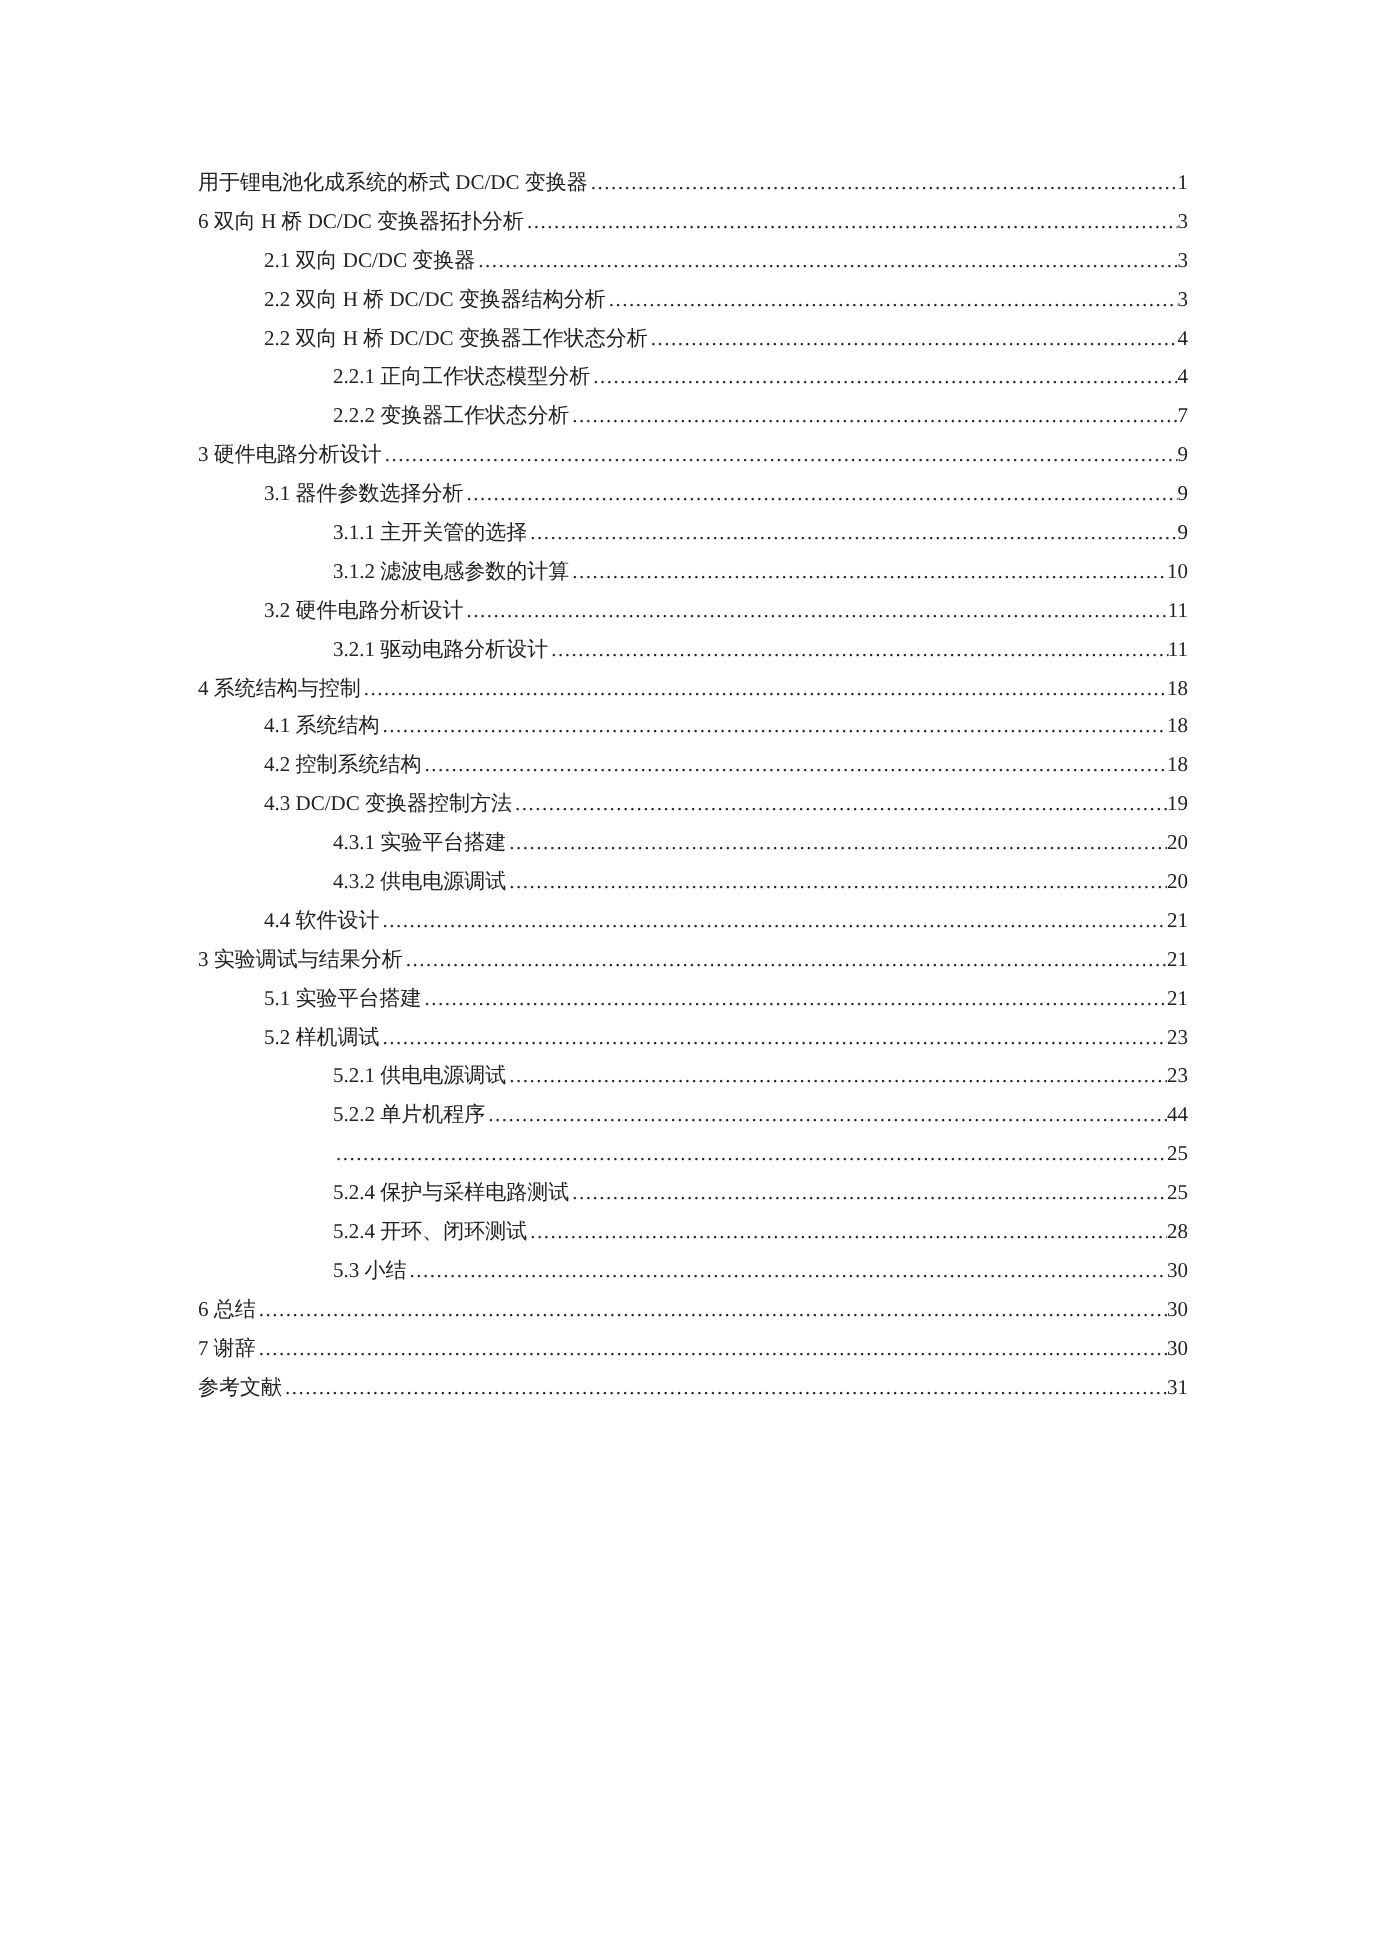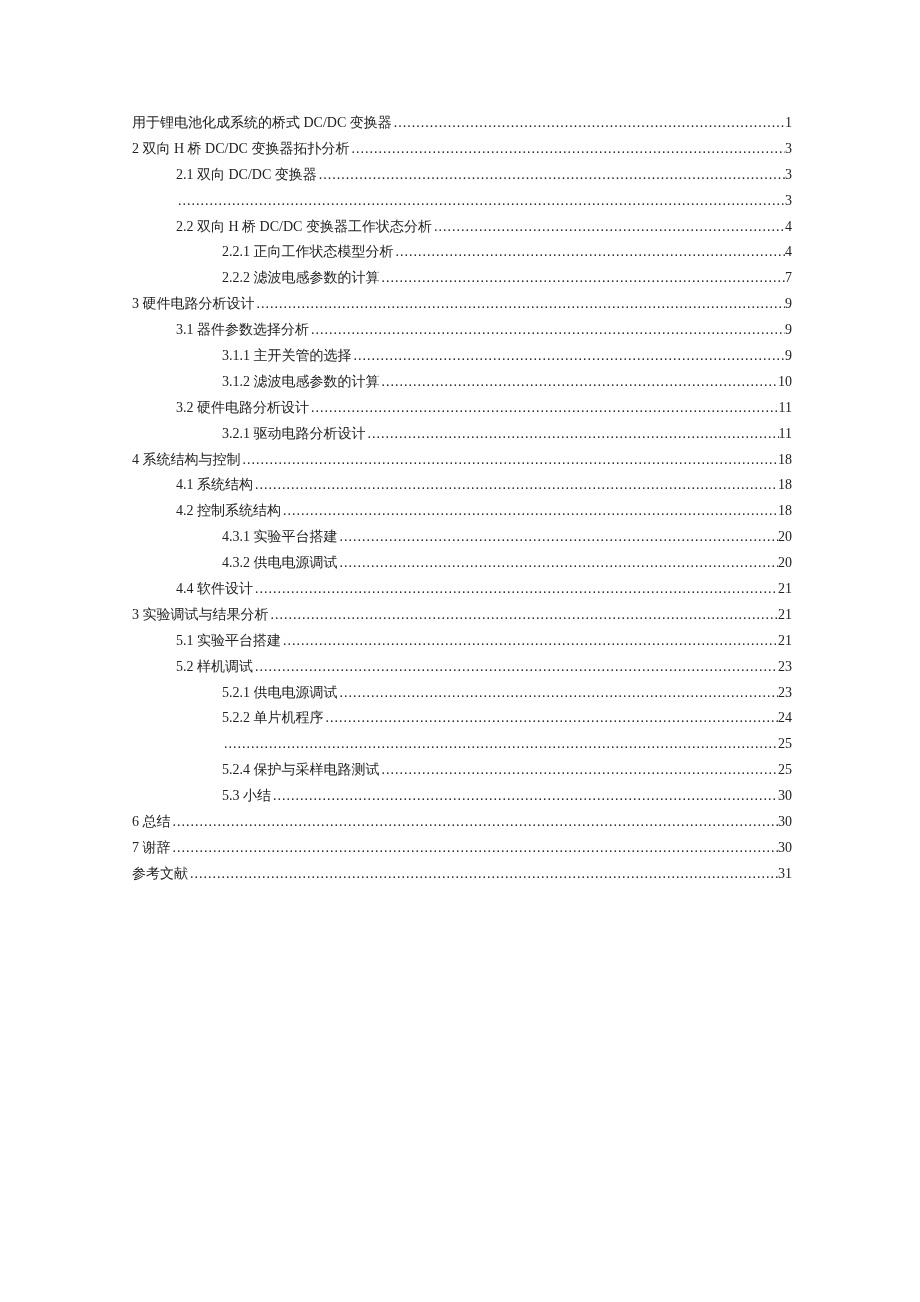--- a/index.html
+++ b/index.html
@@ -46,45 +46,46 @@
 </head>
 <body>
 
 <div id="toc-container">
     <div class="toc-row lvl-0">
       <span class="entry-text">用于锂电池化成系统的桥式 DC/DC 变换器</span>
       <span class="leader"></span>
       <span class="page-num">1</span>
     </div>
     <div class="toc-row lvl-0">
-      <span class="entry-text">2 双向 H 桥 DC/DC 变换器拓扑分析</span>
+      <span class="entry-text">6 双向 H 桥 DC/DC 变换器拓扑分析</span>
       <span class="leader"></span>
       <span class="page-num">3</span>
     </div>
     <div class="toc-row lvl-1">
       <span class="entry-text">2.1 双向 DC/DC 变换器</span>
       <span class="leader"></span>
       <span class="page-num">3</span>
     </div>
     <div class="toc-row lvl-1">
+      <span class="entry-text">2.2 双向 H 桥 DC/DC 变换器结构分析</span>
       <span class="leader"></span>
       <span class="page-num">3</span>
     </div>
     <div class="toc-row lvl-1">
       <span class="entry-text">2.2 双向 H 桥 DC/DC 变换器工作状态分析</span>
       <span class="leader"></span>
       <span class="page-num">4</span>
     </div>
     <div class="toc-row lvl-2">
       <span class="entry-text">2.2.1 正向工作状态模型分析</span>
       <span class="leader"></span>
       <span class="page-num">4</span>
     </div>
     <div class="toc-row lvl-2">
-      <span class="entry-text">2.2.2 滤波电感参数的计算</span>
+      <span class="entry-text">2.2.2 变换器工作状态分析</span>
       <span class="leader"></span>
       <span class="page-num">7</span>
     </div>
     <div class="toc-row lvl-0">
       <span class="entry-text">3 硬件电路分析设计</span>
       <span class="leader"></span>
       <span class="page-num">9</span>
     </div>
     <div class="toc-row lvl-1">
       <span class="entry-text">3.1 器件参数选择分析</span>
@@ -119,20 +120,25 @@
     <div class="toc-row lvl-1">
       <span class="entry-text">4.1 系统结构</span>
       <span class="leader"></span>
       <span class="page-num">18</span>
     </div>
     <div class="toc-row lvl-1">
       <span class="entry-text">4.2 控制系统结构</span>
       <span class="leader"></span>
       <span class="page-num">18</span>
     </div>
+    <div class="toc-row lvl-1">
+      <span class="entry-text">4.3 DC/DC 变换器控制方法</span>
+      <span class="leader"></span>
+      <span class="page-num">19</span>
+    </div>
     <div class="toc-row lvl-2">
       <span class="entry-text">4.3.1 实验平台搭建</span>
       <span class="leader"></span>
       <span class="page-num">20</span>
     </div>
     <div class="toc-row lvl-2">
       <span class="entry-text">4.3.2 供电电源调试</span>
       <span class="leader"></span>
       <span class="page-num">20</span>
     </div>
@@ -157,30 +163,35 @@
       <span class="page-num">23</span>
     </div>
     <div class="toc-row lvl-2">
       <span class="entry-text">5.2.1 供电电源调试</span>
       <span class="leader"></span>
       <span class="page-num">23</span>
     </div>
     <div class="toc-row lvl-2">
       <span class="entry-text">5.2.2 单片机程序</span>
       <span class="leader"></span>
-      <span class="page-num">24</span>
+      <span class="page-num">44</span>
     </div>
     <div class="toc-row lvl-2">
       <span class="leader"></span>
       <span class="page-num">25</span>
     </div>
     <div class="toc-row lvl-2">
       <span class="entry-text">5.2.4 保护与采样电路测试</span>
       <span class="leader"></span>
       <span class="page-num">25</span>
+    </div>
+    <div class="toc-row lvl-2">
+      <span class="entry-text">5.2.4 开环、闭环测试</span>
+      <span class="leader"></span>
+      <span class="page-num">28</span>
     </div>
     <div class="toc-row lvl-2">
       <span class="entry-text">5.3 小结</span>
       <span class="leader"></span>
       <span class="page-num">30</span>
     </div>
     <div class="toc-row lvl-0">
       <span class="entry-text">6 总结</span>
       <span class="leader"></span>
       <span class="page-num">30</span>

